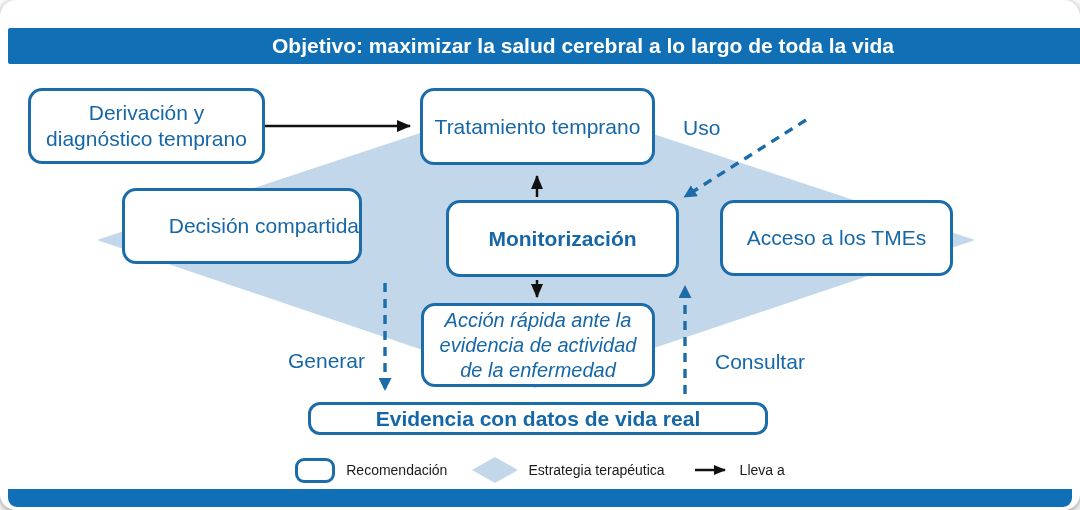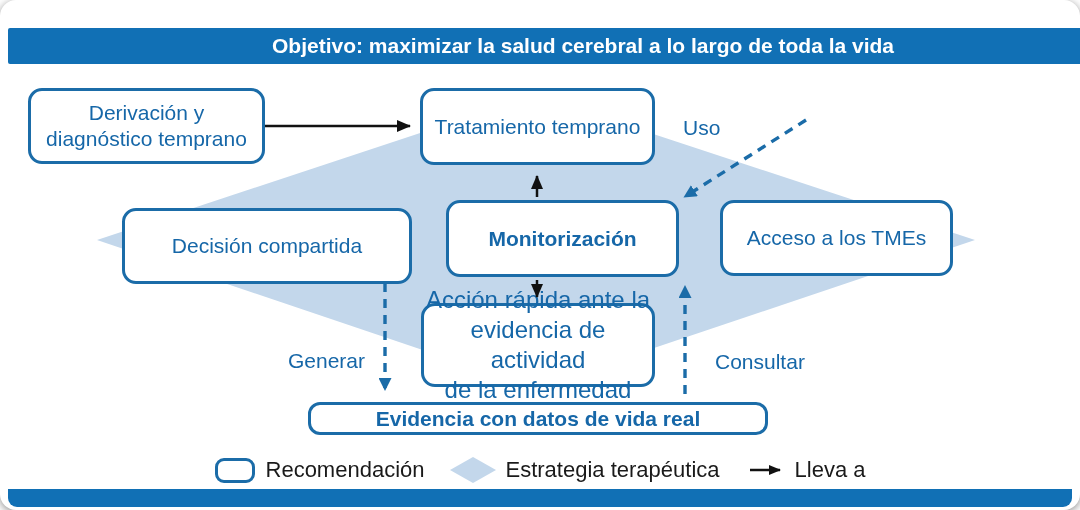--- a/index.html
+++ b/index.html
@@ -27,27 +27,27 @@
   .mk-blue{fill:var(--border);}
   .edge-black{stroke:#111;stroke-width:2.5;fill:none;}
   .edge-dash{stroke:var(--border);stroke-width:3.4;fill:none;stroke-dasharray:9 7;}
   .box{
     position:absolute;background:#fff;border:3px solid var(--border);border-radius:14px;
     display:flex;align-items:center;justify-content:center;text-align:center;
     color:var(--textblue);font-size:21px;line-height:1.22;white-space:pre-line;
     box-sizing:border-box;
   }
   .box.bold{font-weight:bold;}
-  .box.small{font-size:24px;line-height:1.25;}
+  .box.small{font-size:20px;line-height:1.25;font-style:italic;}
   .edge-label{
     position:absolute;color:var(--textblue);font-size:21px;white-space:nowrap;
   }
   .legend{
     position:absolute;left:0;top:455px;width:1080px;height:30px;
-    display:flex;align-items:center;justify-content:center;color:var(--ink);font-size:22px;
+    display:flex;align-items:center;justify-content:center;color:var(--ink);font-size:14px;
   }
   .legend .lg-rect{
     width:34px;height:19px;border:3px solid var(--border);border-radius:9px;
     background:#fff;margin-right:11px;flex:0 0 auto;
   }
   .legend .lg-text{white-space:nowrap;}
   .legend .sp1{margin-right:24px;}
   .legend .lg-diamond{margin-right:9px;flex:0 0 auto;}
   .legend .sp2{margin-right:28px;}
   .legend .lg-arrow{margin-right:3px;flex:0 0 auto;}
@@ -68,21 +68,21 @@
   <div class="box" style="left:28px;top:88px;width:237px;height:76px;">
     <span>Derivación y
 diagnóstico temprano</span>
   </div>
 
   <div class="box" style="left:420px;top:88px;width:235px;height:77px;">
     <span>Tratamiento temprano</span>
   </div>
 
 
-  <div class="box" style="left:122px;top:208px;width:290px;height:76px;">
+  <div class="box" style="left:122px;top:188px;width:240px;height:76px;justify-content:flex-end;">
     <span>Decisión compartida</span>
   </div>
 
   <div class="box bold" style="left:446px;top:200px;width:233px;height:77px;">
     <span>Monitorización</span>
   </div>
 
   <div class="box" style="left:720px;top:200px;width:233px;height:76px;">
     <span>Acceso a los TMEs</span>
   </div>

